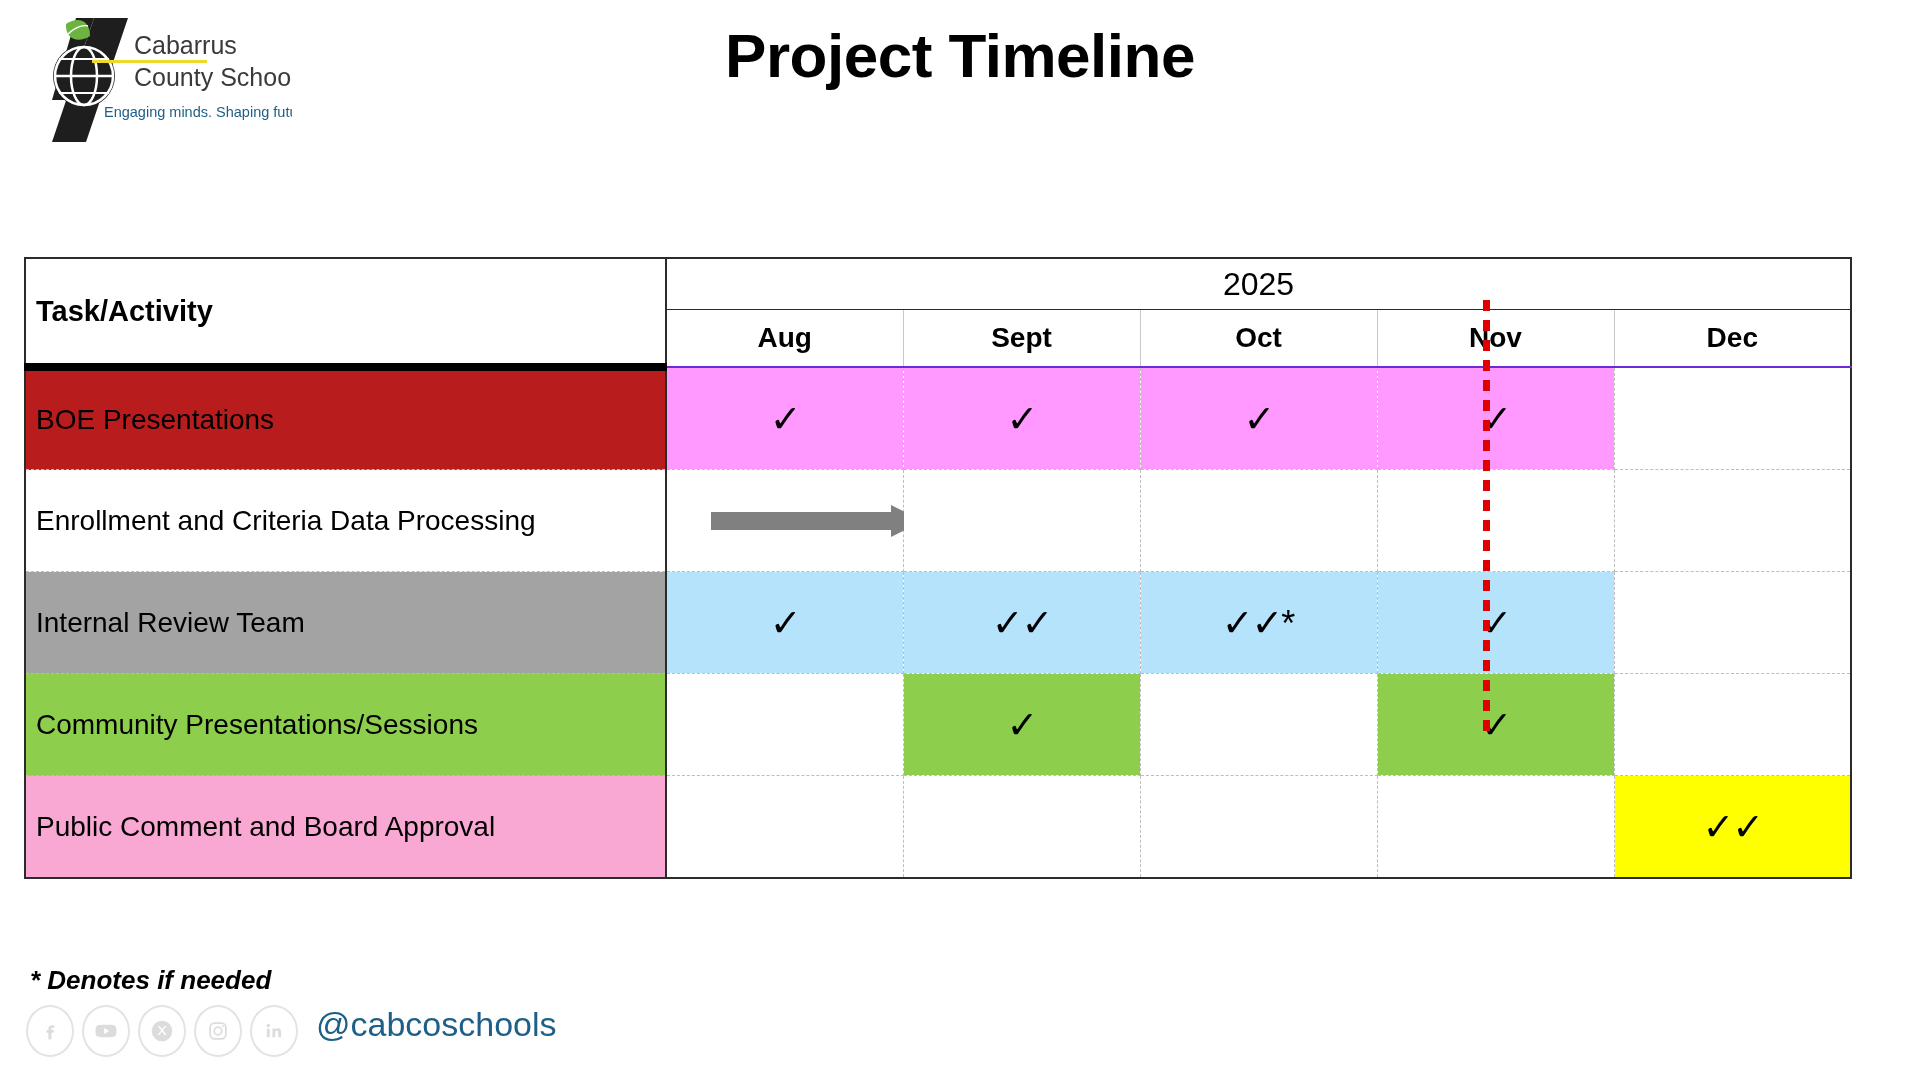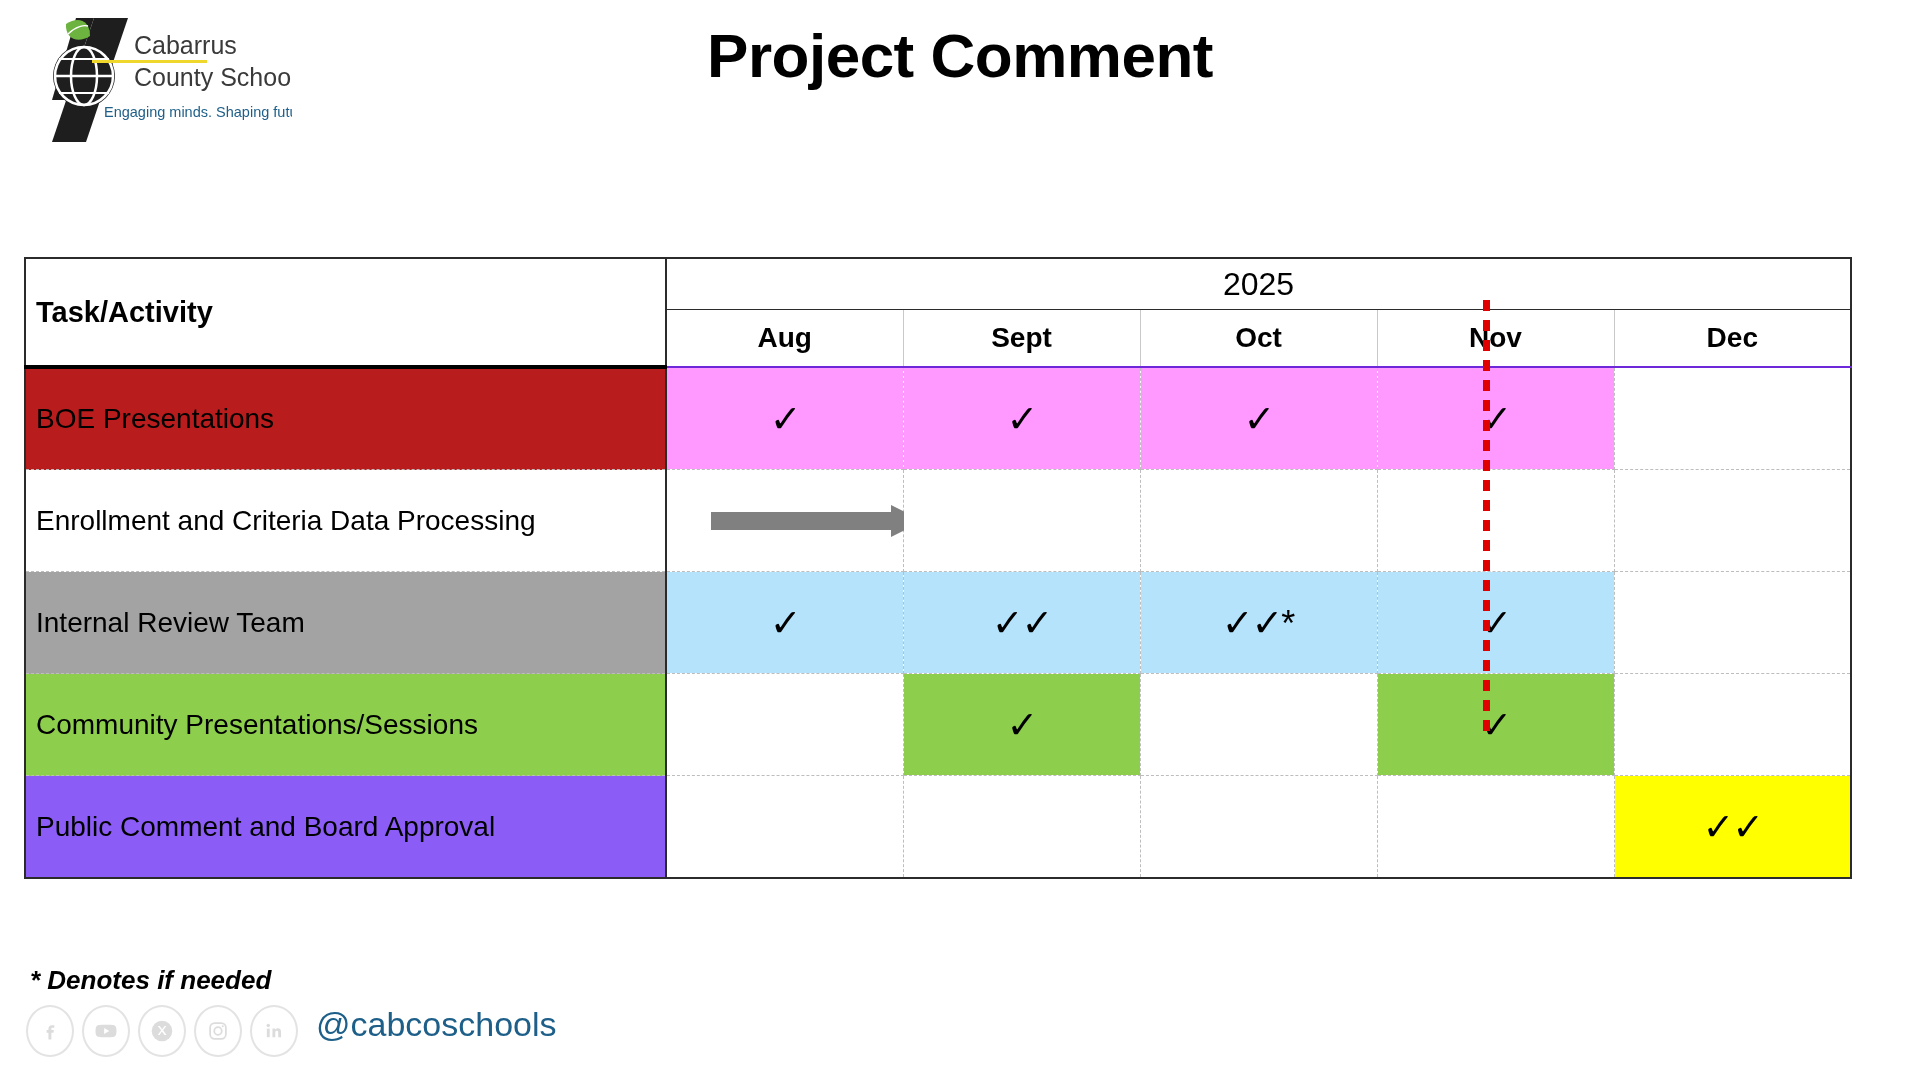--- a/index.html
+++ b/index.html
@@ -57,21 +57,21 @@
   .outer-frame {
     border: 2px solid #2b2b2b;
   }
 
   col.c-task  { width: 641px; }
   col.c-month { width: 237px; }
 
   
   .hdr-task {
     border-right: 2px solid #2b2b2b;
-    border-bottom: 4px solid #000000;
+    border-bottom: 8px solid #000000;
     height: 106px;
     text-align: left;
     font-size: 29px;
     font-weight: bold;
     padding-left: 10px !important;
     box-sizing: border-box;
   }
   .hdr-year {
     border-bottom: 1px solid #2b2b2b;
     height: 50px;
@@ -214,21 +214,21 @@
       <path d="M34 10 C 46 2, 58 6, 58 22 C 46 30, 33 25, 34 10 Z" fill="#6CB33F"></path>
       <path d="M36 20 C 44 12, 52 11, 56 12" fill="none" stroke="#ffffff" stroke-width="1.4"></path>
     </g>
     <text x="102" y="40" font-family="'Liberation Sans', sans-serif" font-size="25" fill="#3a3a3a">Cabarrus</text>
     <rect x="60" y="46" width="115" height="3" fill="#EFD82B"></rect>
     <text x="102" y="72" font-family="'Liberation Sans', sans-serif" font-size="25" fill="#3a3a3a">County Schools</text>
     <text x="72" y="103" font-family="'Liberation Sans', sans-serif" font-size="14.5" fill="#1d5f88">Engaging minds. Shaping futures.</text>
   </svg>
 </div>
 
-<div id="slide-title">Project Comment</div>
+<div id="slide-title">Project Timeline</div>
 
 <table id="timeline-table" class="outer-frame">
   <colgroup>
     <col class="c-task">
     <col class="c-month">
       <col class="c-month">
       <col class="c-month">
       <col class="c-month">
       <col class="c-month">
   </colgroup>
@@ -280,21 +280,21 @@
     <tr>
       <td class="row-label" style="background-color: rgb(141, 206, 76);">Community Presentations/Sessions</td>
       <td class="cell" style="background-color: rgb(255, 255, 255);"><span class="check"></span></td>
       <td class="cell" style="background-color: rgb(141, 206, 76);"><span class="check">✓</span></td>
       <td class="cell" style="background-color: rgb(255, 255, 255);"><span class="check"></span></td>
       <td class="cell" style="background-color: rgb(141, 206, 76);"><span class="check">✓</span></td>
       <td class="cell lastcol" style="background-color: rgb(255, 255, 255);"><span class="check"></span></td>
     </tr>
 
     <tr>
-      <td class="row-label last-row" style="background-color: #8b5cf6;">Public Comment and Board Approval</td>
+      <td class="row-label last-row" style="background-color: #f9a8d4;">Public Comment and Board Approval</td>
       <td class="cell last-row" style="background-color: rgb(255, 255, 255);"><span class="check"></span></td>
       <td class="cell last-row" style="background-color: rgb(255, 255, 255);"><span class="check"></span></td>
       <td class="cell last-row" style="background-color: rgb(255, 255, 255);"><span class="check"></span></td>
       <td class="cell last-row" style="background-color: rgb(255, 255, 255);"><span class="check"></span></td>
       <td class="cell last-row lastcol" style="background-color: rgb(255, 255, 0);"><span class="check">✓✓</span></td>
     </tr>
   </tbody>
 </table>
 
 <div id="today-marker"></div>

